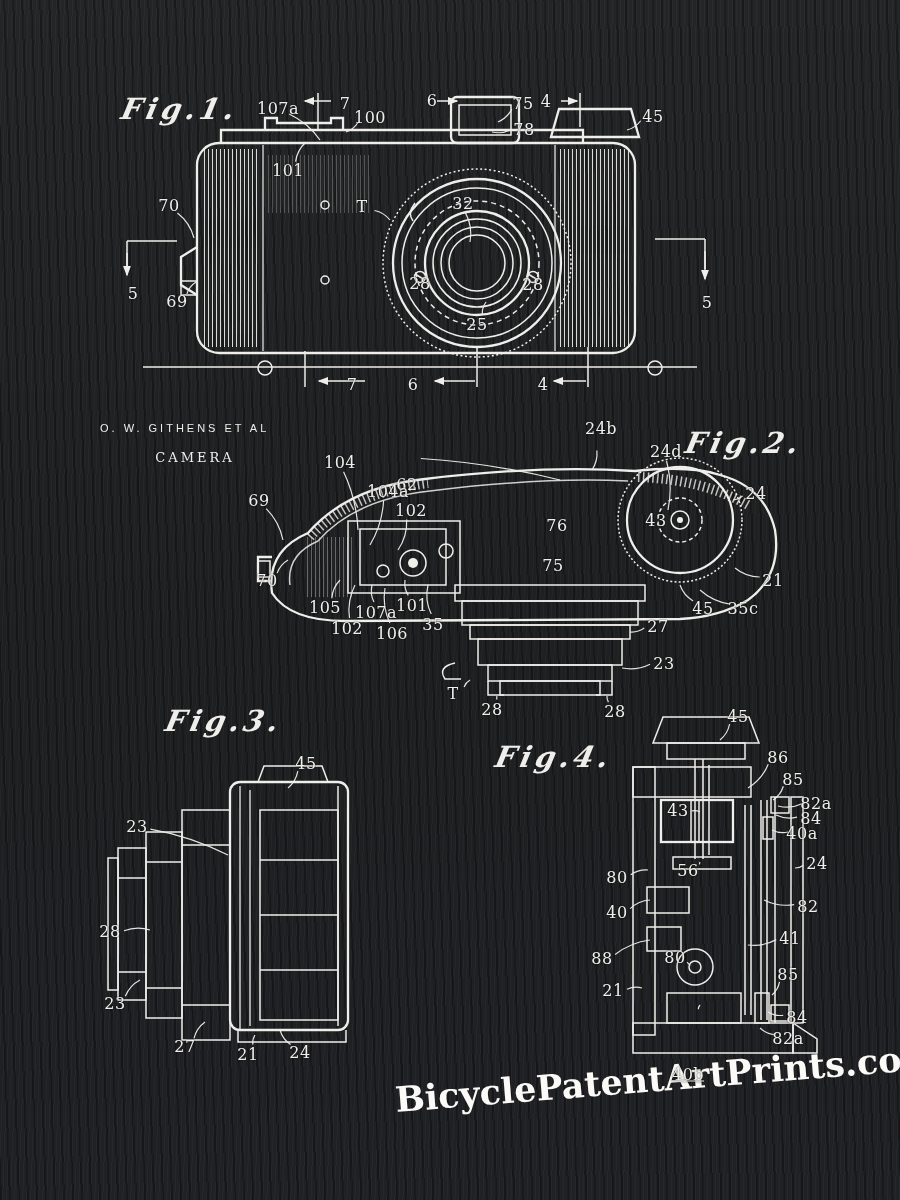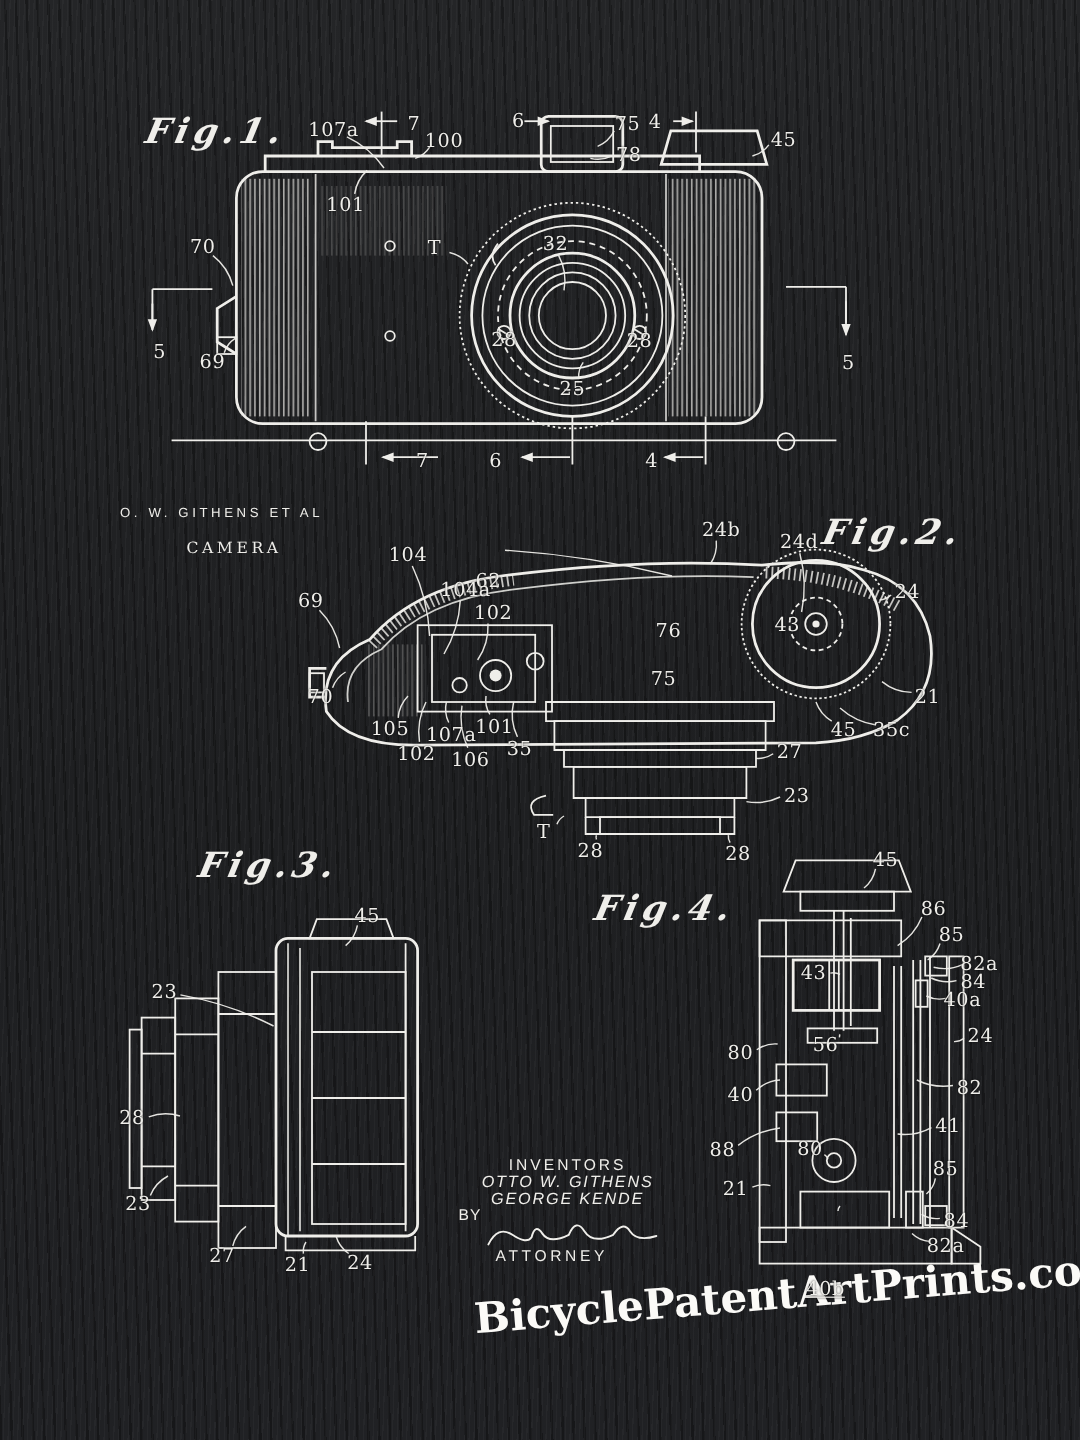--- a/index.html
+++ b/index.html
@@ -251,30 +251,20 @@
     </svg>
 
   <span class="figlabel" style="left:122px;top:92px">Fig.1.</span>
   <span class="figlabel" style="left:686px;top:426px">Fig.2.</span>
   <span class="figlabel" style="left:166px;top:704px">Fig.3.</span>
   <span class="figlabel" style="left:496px;top:740px">Fig.4.</span>
 
   <div class="inventor-line">O. W. GITHENS ET AL</div>
   <div class="patent-title">CAMERA</div>
 
-  <div class="inv-block">
-    <div class="inv-heading">INVENTORS</div>
-    <div class="inv-name">OTTO W. GITHENS</div>
-    <div class="inv-name">GEORGE KENDE</div>
-    <div class="inv-by">BY</div>
-    <svg class="inv-sig" width="150" height="30" viewBox="0 0 150 30">
-      <path d="M4 24 q8-16 20-8 t16 2 q3-12 9-3 t22 1 q6-14 13-3 t24 3 q8-12 14-3 t22 4" stroke="currentColor" stroke-width="1.6" fill="none" stroke-linecap="round"></path>
-    </svg>
-    <div class="inv-attorney">ATTORNEY</div>
-  </div>
 
   <div class="watermark">BicyclePatentArtPrints.com</div>
 
 <span class="ref" style="left: 278px; top: 108px;">107a</span>
     <span class="ref" style="left: 345px; top: 103px;">7</span>
     <span class="ref" style="left: 370px; top: 117px;">100</span>
     <span class="ref" style="left: 288px; top: 170px;">101</span>
     <span class="ref" style="left: 432px; top: 100px;">6</span>
     <span class="ref" style="left: 523px; top: 103px;">75</span>
     <span class="ref" style="left: 546px; top: 101px;">4</span>
@@ -287,21 +277,21 @@
     <span class="ref" style="left: 177px; top: 301px;">69</span>
     <span class="ref" style="left: 420px; top: 283px;">28</span>
     <span class="ref" style="left: 533px; top: 284px;">28</span>
     <span class="ref" style="left: 477px; top: 324px;">25</span>
     <span class="ref" style="left: 707px; top: 302px;">5</span>
     <span class="ref" style="left: 352px; top: 384px;">7</span>
     <span class="ref" style="left: 413px; top: 384px;">6</span>
     <span class="ref" style="left: 543px; top: 384px;">4</span>
     <span class="ref" style="left: 340px; top: 462px;">104</span>
     <span class="ref" style="left: 407px; top: 484px;">62</span>
-    <span class="ref" style="left: 601px; top: 441px; text-align: center;">24b</span>
+    <span class="ref" style="left: 601px; top: 428px; text-align: center;">24b</span>
     <span class="ref" style="left: 666px; top: 451px;">24d</span>
     <span class="ref" style="left: 756px; top: 493px;">24</span>
     <span class="ref" style="left: 259px; top: 500px;">69</span>
     <span class="ref" style="left: 388px; top: 491px;">104a</span>
     <span class="ref" style="left: 411px; top: 510px;">102</span>
     <span class="ref" style="left: 557px; top: 498px; margin-top: 27px;">76</span>
     <span class="ref" style="left: 656px; top: 520px;">43</span>
     <span class="ref" style="left: 267px; top: 580px;">70</span>
     <span class="ref" style="left: 325px; top: 607px;">105</span>
     <span class="ref" style="left: 376px; top: 612px;">107a</span>

